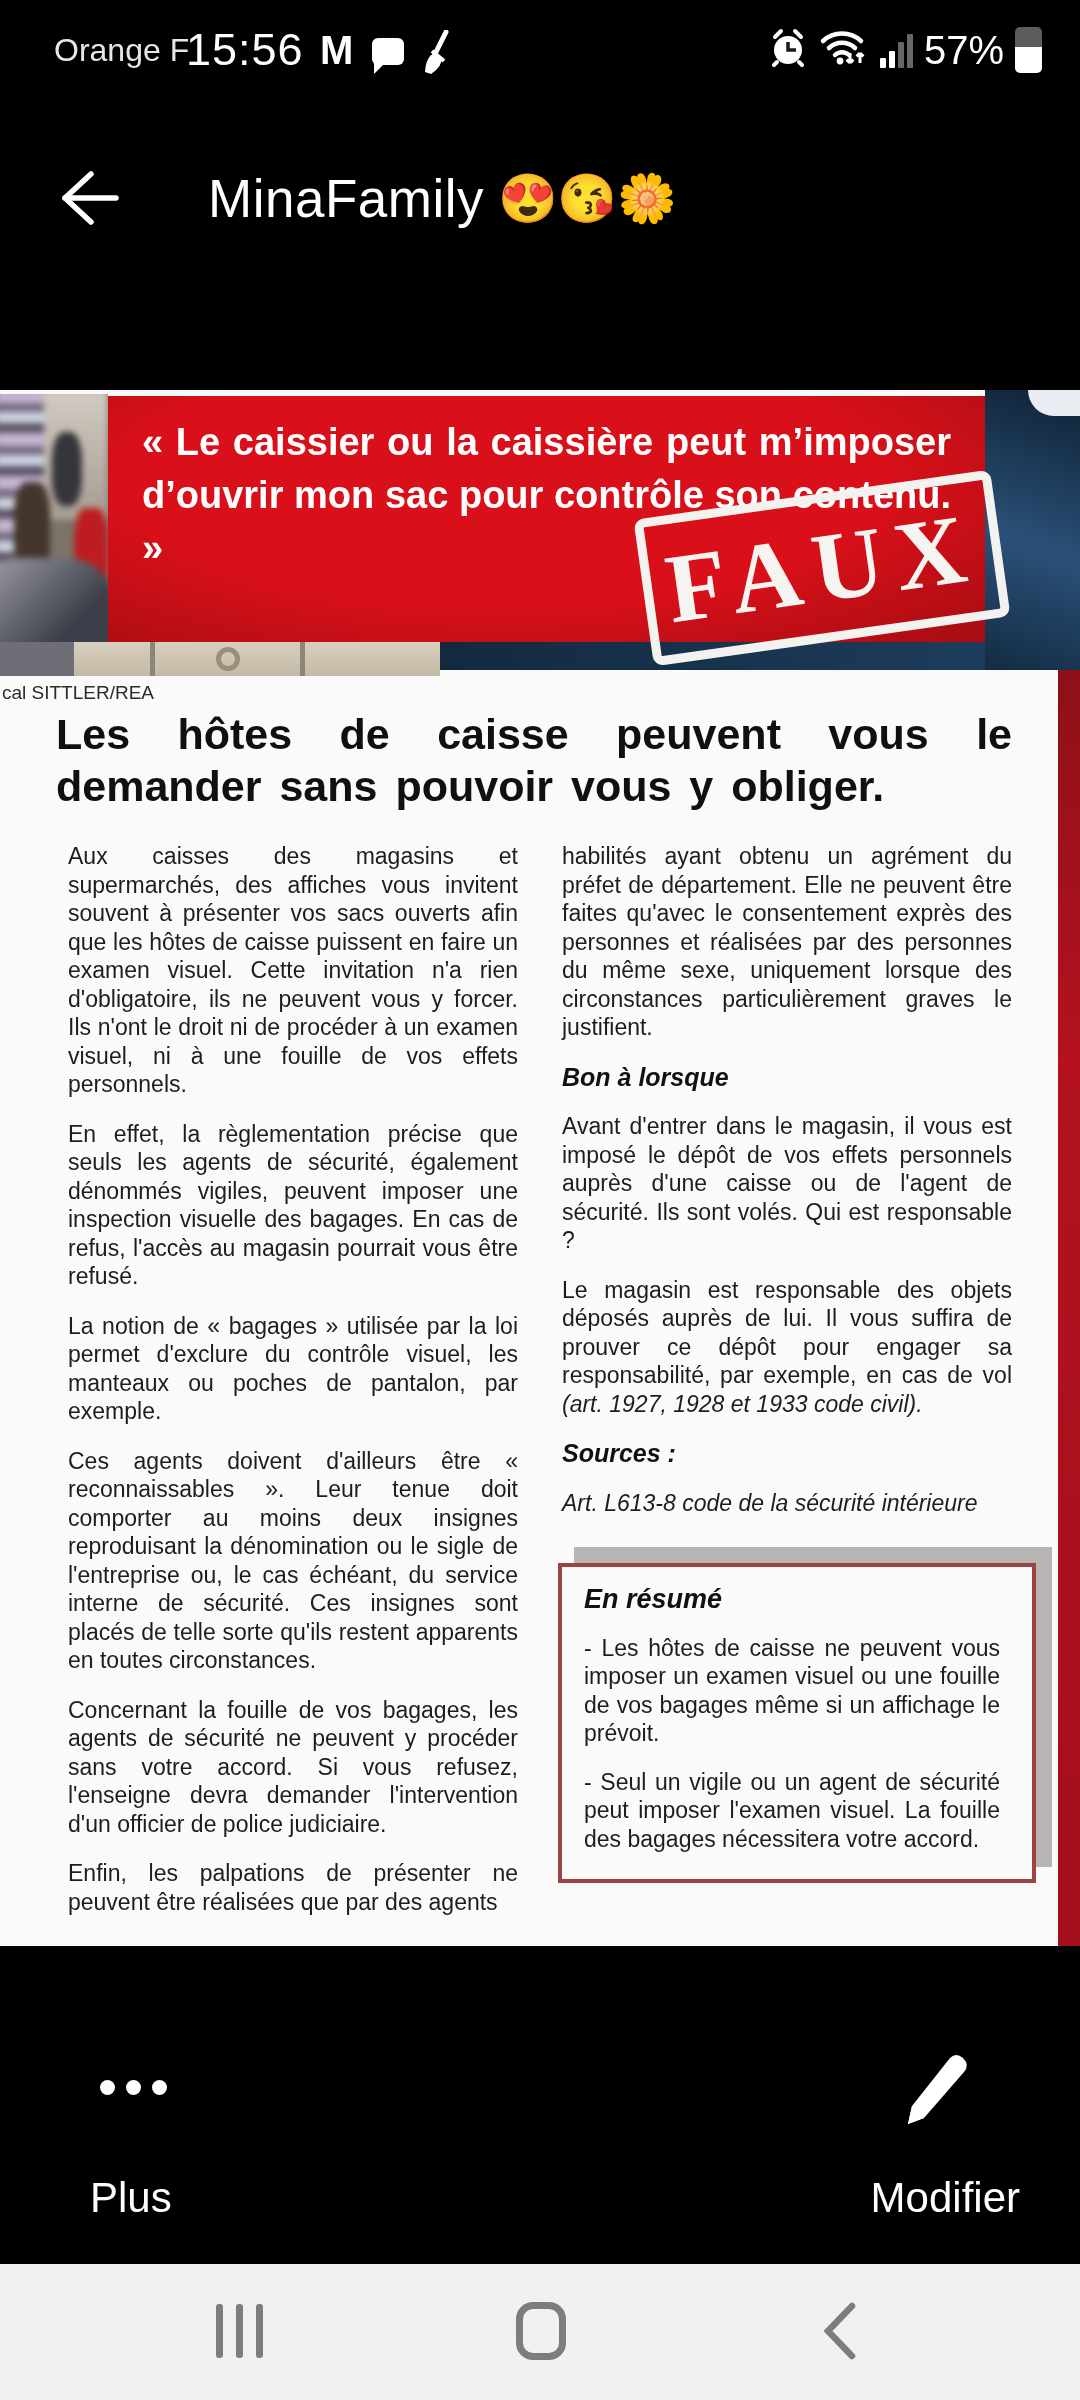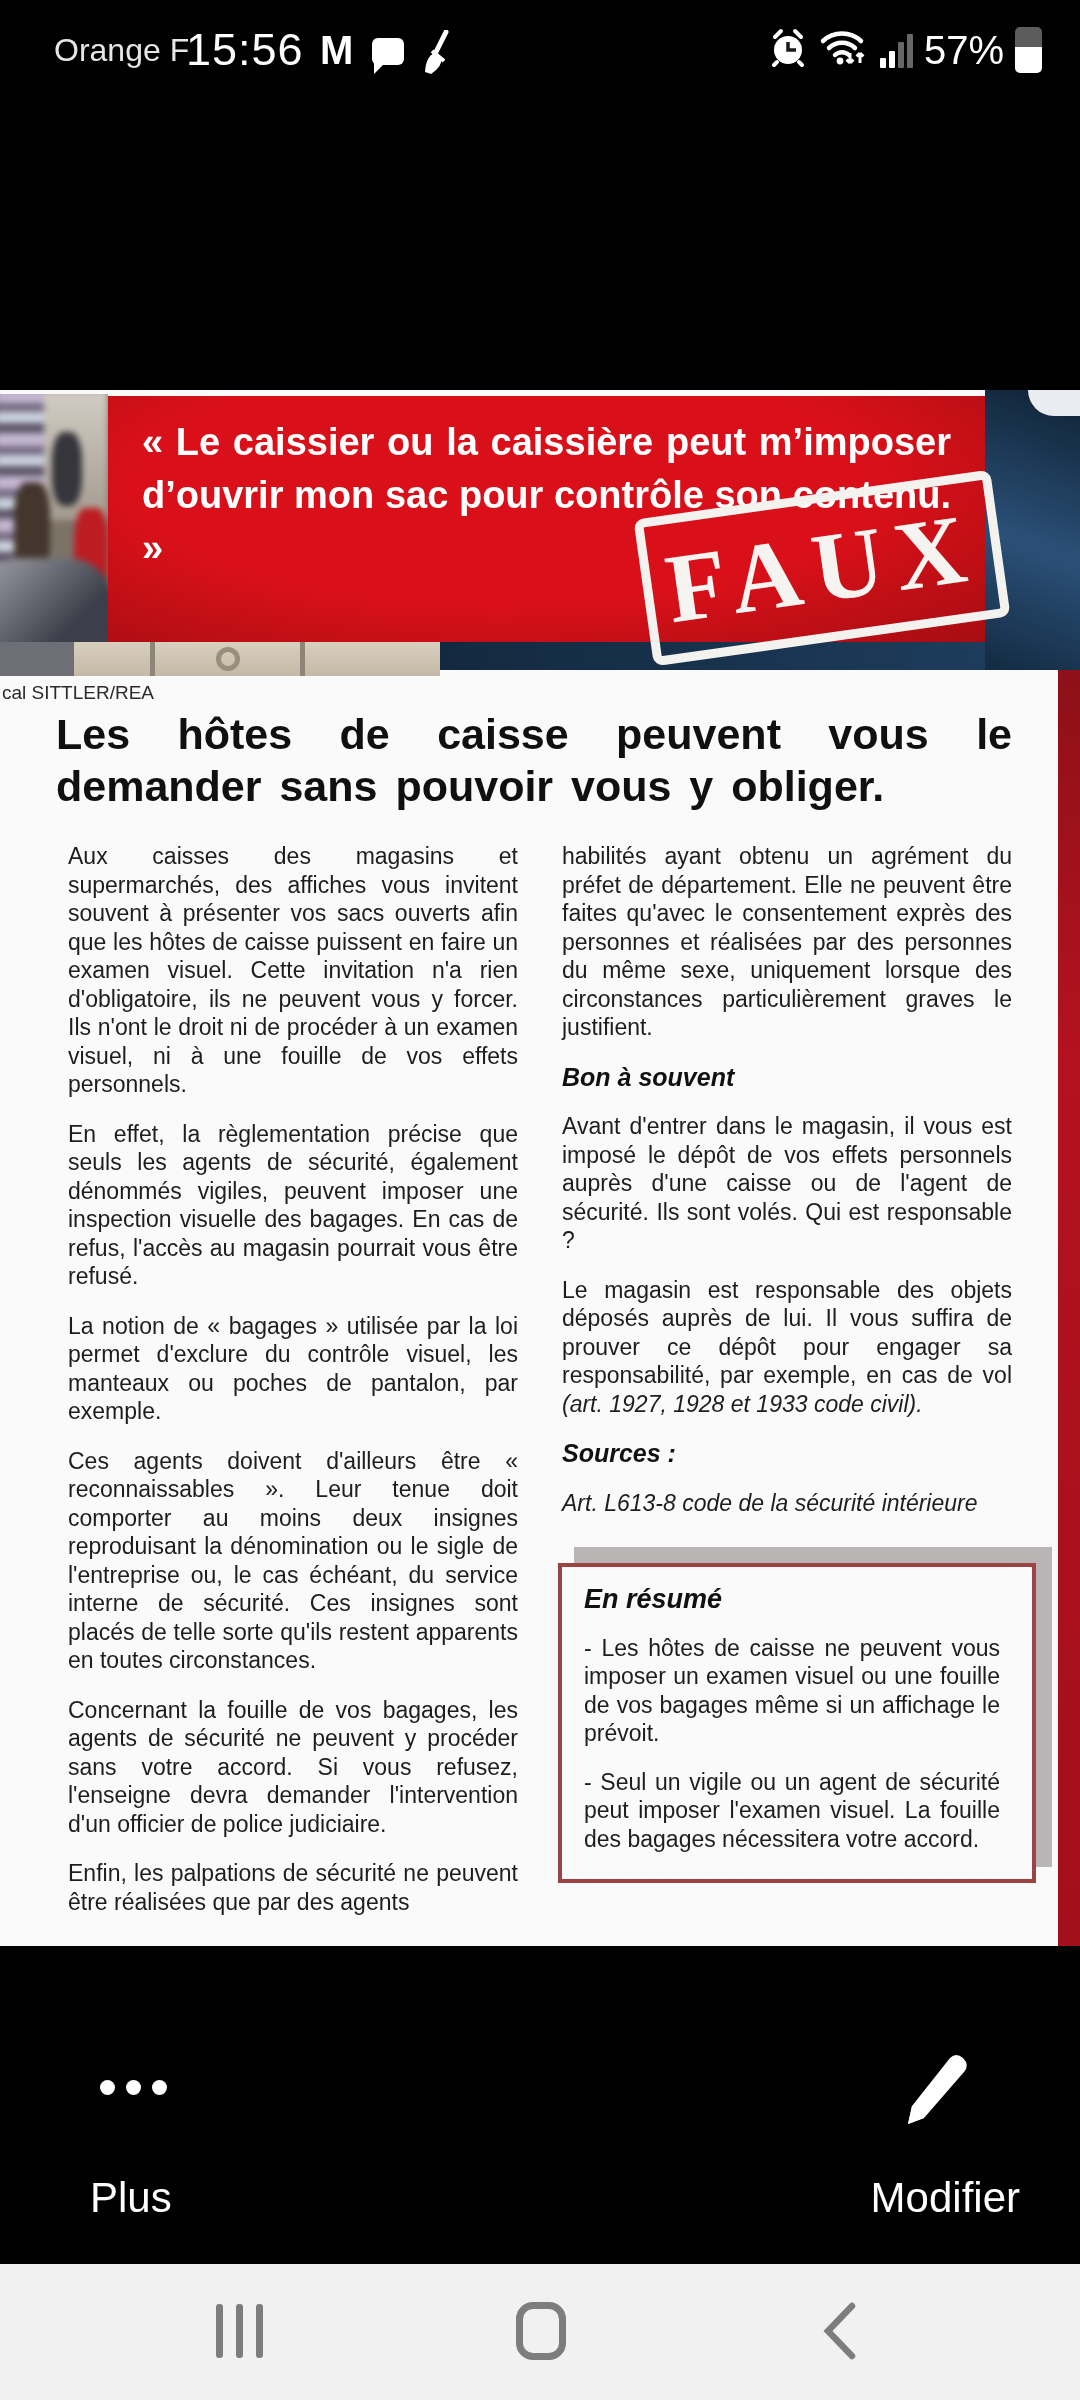--- a/index.html
+++ b/index.html
@@ -149,20 +149,32 @@
         <i class="sb1"></i>
           <i class="sb2"></i>
           <i class="sb3"></i>
           <i class="sb4"></i>
       </span>
       <span class="battery-pct">57%</span>
       <span class="battery-icon"></span>
     </div>
   </div>
 
+  <div class="app-header">
+    <span class="back-button">
+      <svg width="84" height="84" viewBox="0 0 84 84">
+        <path d="M47 18 L21 42 L47 66" stroke="#fff" stroke-width="5.5" fill="none" stroke-linecap="round" stroke-linejoin="round"></path>
+        <path d="M21 42 H72" stroke="#fff" stroke-width="5.5" stroke-linecap="round"></path>
+      </svg>
+    </span>
+    <span class="chat-title">
+      <span class="t-name">MinaFamily</span>
+      <span class="t-emojis">😍😘🌼</span>
+    </span>
+  </div>
 
   <div class="document">
 
     <div class="banner">
       <div class="photo-top">
         <div class="blur-wrap">
           <div class="shelf"></div>
           <div class="aisle"></div>
           <div class="person-a"></div>
           <div class="person-b"></div>
@@ -190,25 +202,25 @@
     <div class="photo-credit">cal SITTLER/REA</div>
     <div class="headline">Les hôtes de caisse peuvent vous le demander sans pouvoir vous y obliger.</div>
 
     <div class="columns">
       <div class="col">
         <p>Aux caisses des magasins et supermarchés, des affiches vous invitent souvent à présenter vos sacs ouverts afin que les hôtes de caisse puissent en faire un examen visuel. Cette invitation n'a rien d'obligatoire, ils ne peuvent vous y forcer. Ils n'ont le droit ni de procéder à un examen visuel, ni à une fouille de vos effets personnels.</p>
         <p>En effet, la règlementation précise que seuls les agents de sécurité, également dénommés vigiles, peuvent imposer une inspection visuelle des bagages. En cas de refus, l'accès au magasin pourrait vous être refusé.</p>
         <p>La notion de « bagages » utilisée par la loi permet d'exclure du contrôle visuel, les manteaux ou poches de pantalon, par exemple.</p>
         <p>Ces agents doivent d'ailleurs être « reconnaissables ». Leur tenue doit comporter au moins deux insignes reproduisant la dénomination ou le sigle de l'entreprise ou, le cas échéant, du service interne de sécurité. Ces insignes sont placés de telle sorte qu'ils restent apparents en toutes circonstances.</p>
         <p>Concernant la fouille de vos bagages, les agents de sécurité ne peuvent y procéder sans votre accord. Si vous refusez, l'enseigne devra demander l'intervention d'un officier de police judiciaire.</p>
-        <p>Enfin, les palpations de sécurité ne peuvent être réalisées que par des agents</p>
+        <p>Enfin, les palpations de présenter ne peuvent être réalisées que par des agents</p>
       </div>
       <div class="col">
         <p>habilités ayant obtenu un agrément du préfet de département. Elle ne peuvent être faites qu'avec le consentement exprès des personnes et réalisées par des personnes du même sexe, uniquement lorsque des circonstances particulièrement graves le justifient.</p>
-        <p class="subhead">Bon à souvent</p>
+        <p class="subhead">Bon à lorsque</p>
         <p>Avant d'entrer dans le magasin, il vous est imposé le dépôt de vos effets personnels auprès d'une caisse ou de l'agent de sécurité. Ils sont volés. Qui est responsable ?</p>
         <p><span>Le magasin est responsable des objets déposés auprès de lui. Il vous suffira de prouver ce dépôt pour engager sa responsabilité, par exemple, en cas de vol </span><span class="ref-italic">(art. 1927, 1928 et 1933 code civil).</span></p>
         <p class="subhead sources-label">Sources :</p>
         <p class="source-line">Art. L613-8 code de la sécurité intérieure</p>
         <div class="summary-box">
           <p class="summary-title">En résumé</p>
           <p>- Les hôtes de caisse ne peuvent vous imposer un examen visuel ou une fouille de vos bagages même si un affichage le prévoit.</p>
           <p>- Seul un vigile ou un agent de sécurité peut imposer l'examen visuel. La fouille des bagages nécessitera votre accord.</p>
         </div>
       </div>

